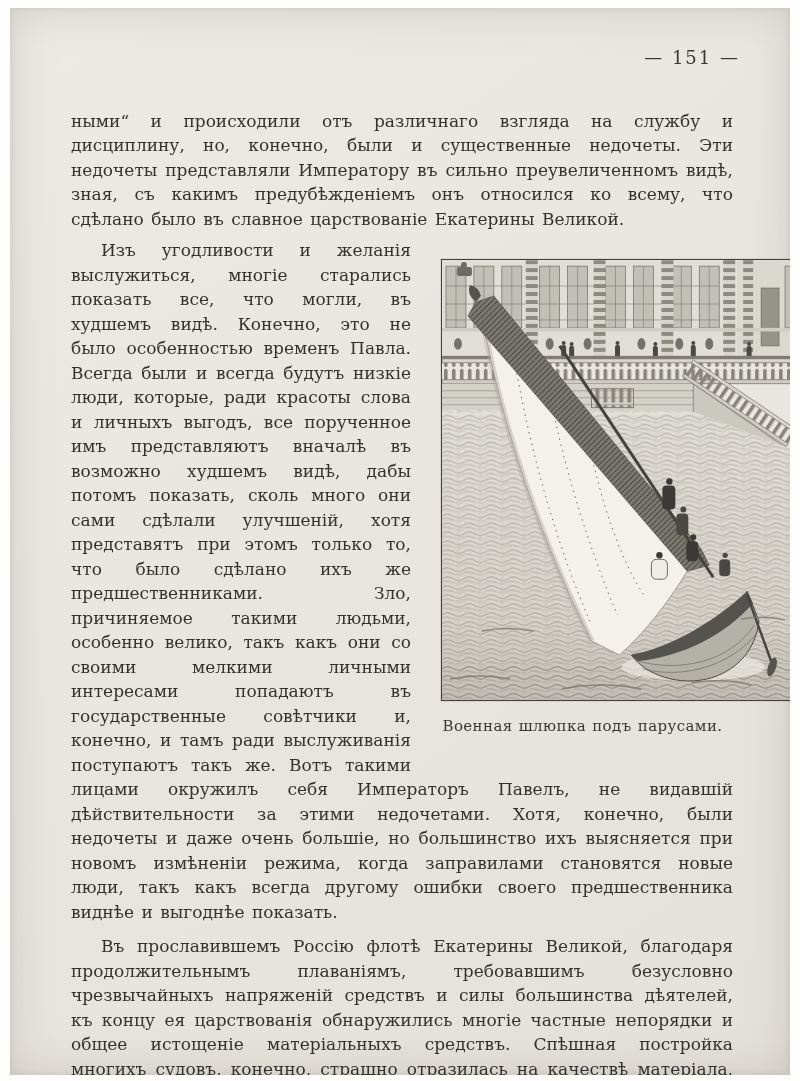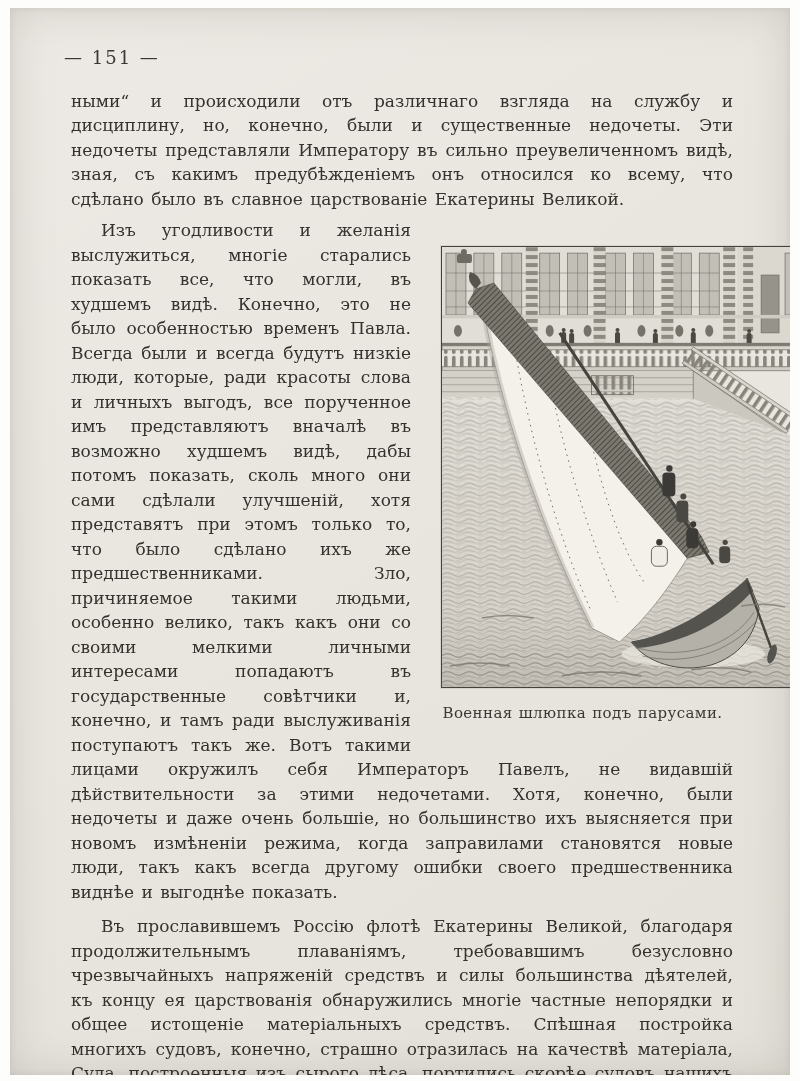--- a/index.html
+++ b/index.html
@@ -11,29 +11,29 @@
     position:absolute;left:10px;top:8px;right:10px;bottom:6px;
     background:linear-gradient(145deg,#edeae5 0%,#e9e6e0 45%,#e4e1da 100%);
     box-shadow:inset 0 0 46px rgba(110,104,92,.22), inset 0 0 6px rgba(110,104,92,.15);
     overflow:hidden;
   }
   .content{
     position:relative;padding:38px 50px 0 54px;
     color:#34322e;font-size:17px;line-height:24.5px;
   }
   .page-number{
-    text-align:left;font-size:18px;letter-spacing:2px;color:#3a3834;margin:0 0 18px 0;
+    text-align:right;font-size:18px;letter-spacing:2px;color:#3a3834;margin:0 0 38px 0;
   }
   p.para{
     margin:7px;text-align:justify;word-spacing:2px;
   }
   p.para + p.para{margin-top:10px;}
   p.indent{text-indent:30px;}
   figure.illustration{
-    float:right;width:283px;margin:12px 0 8px 14px;padding:16px;
+    float:right;width:283px;margin:5px 0 8px 14px;padding:16px;
   }
   .engraving{
     width:355px;height:440px;border:1px solid #44423d;background:#e9e6df;
     box-shadow:0 0 0 1px rgba(120,115,105,.15);
   }
   .engraving svg{display:block;width:100%;height:100%;}
   figcaption{
     text-align:center;font-size:15px;color:#3a3834;margin-top:13px;letter-spacing:.4px;word-spacing:1px;
   }
 </style>

